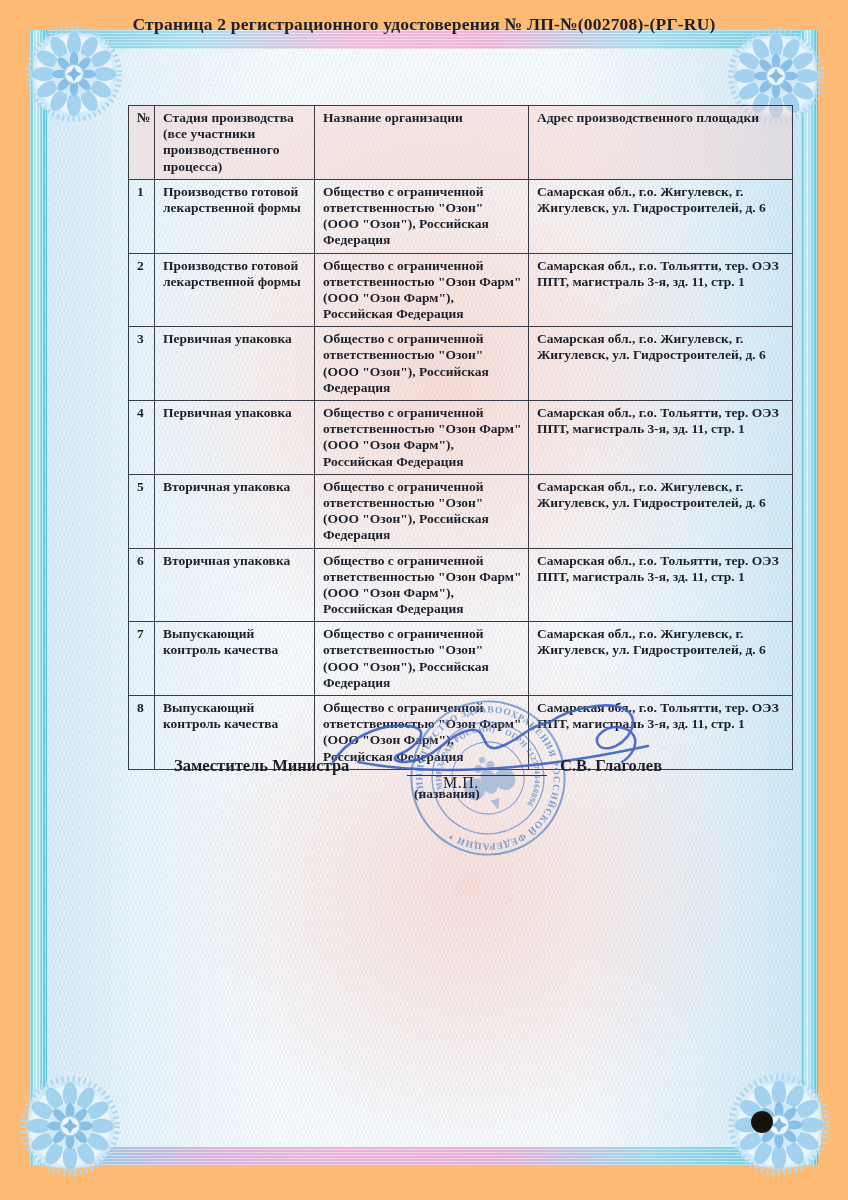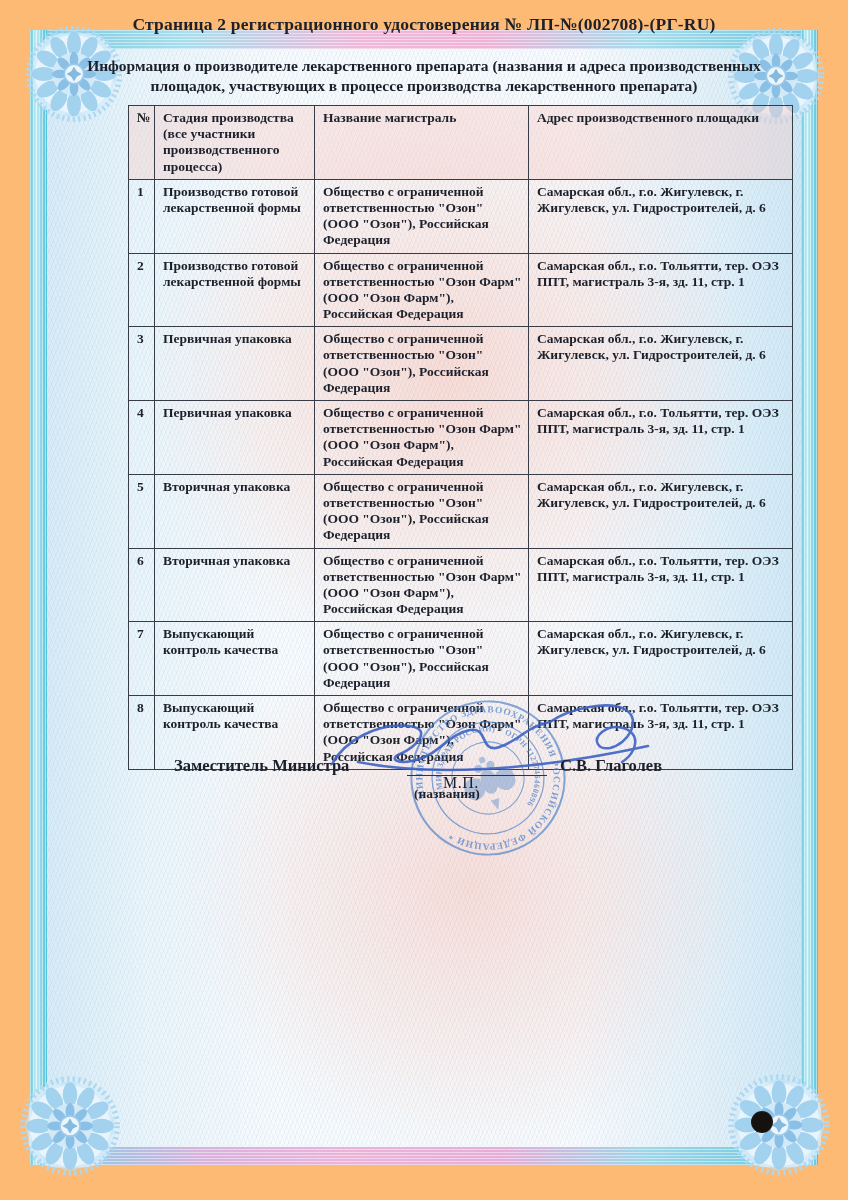--- a/index.html
+++ b/index.html
@@ -139,34 +139,33 @@
       <use href="#rosette"></use>
     </svg>
   <svg class="rosette" style="left:14px;top:1070px" width="112" height="112" viewBox="0 0 100 100">
       <use href="#rosette"></use>
     </svg>
   <svg class="rosette" style="left:722px;top:1068px" width="114" height="114" viewBox="0 0 100 100">
       <use href="#rosette"></use>
     </svg>
 
   <div class="title">Страница 2 регистрационного удостоверения № ЛП-№(002708)-(РГ-RU)</div>
-  <div class="subtitle">Информация о производителе лекарственного препарата (названия и адреса производственных площадок, участвующих в процессе производства лекарственного препарата)</div>
 
   <table class="manuf">
     <colgroup>
         <col class="c-num">
         <col class="c-stage">
         <col class="c-org">
         <col class="c-addr">
       </colgroup>
     <thead>
       <tr>
         <th class="num">№</th>
         <th>Стадия производства (все участники производственного процесса)</th>
-        <th>Название магистраль</th>
+        <th>Название организации</th>
         <th>Адрес производственного площадки</th>
       </tr>
     </thead>
     <tbody>
       <tr>
         <td class="num">1</td>
         <td>Производство готовой лекарственной формы</td>
         <td>Общество с ограниченной ответственностью "Озон" (ООО "Озон"), Российская Федерация</td>
         <td>Самарская обл., г.о. Жигулевск, г. Жигулевск, ул. Гидростроителей, д. 6</td>
       </tr>

